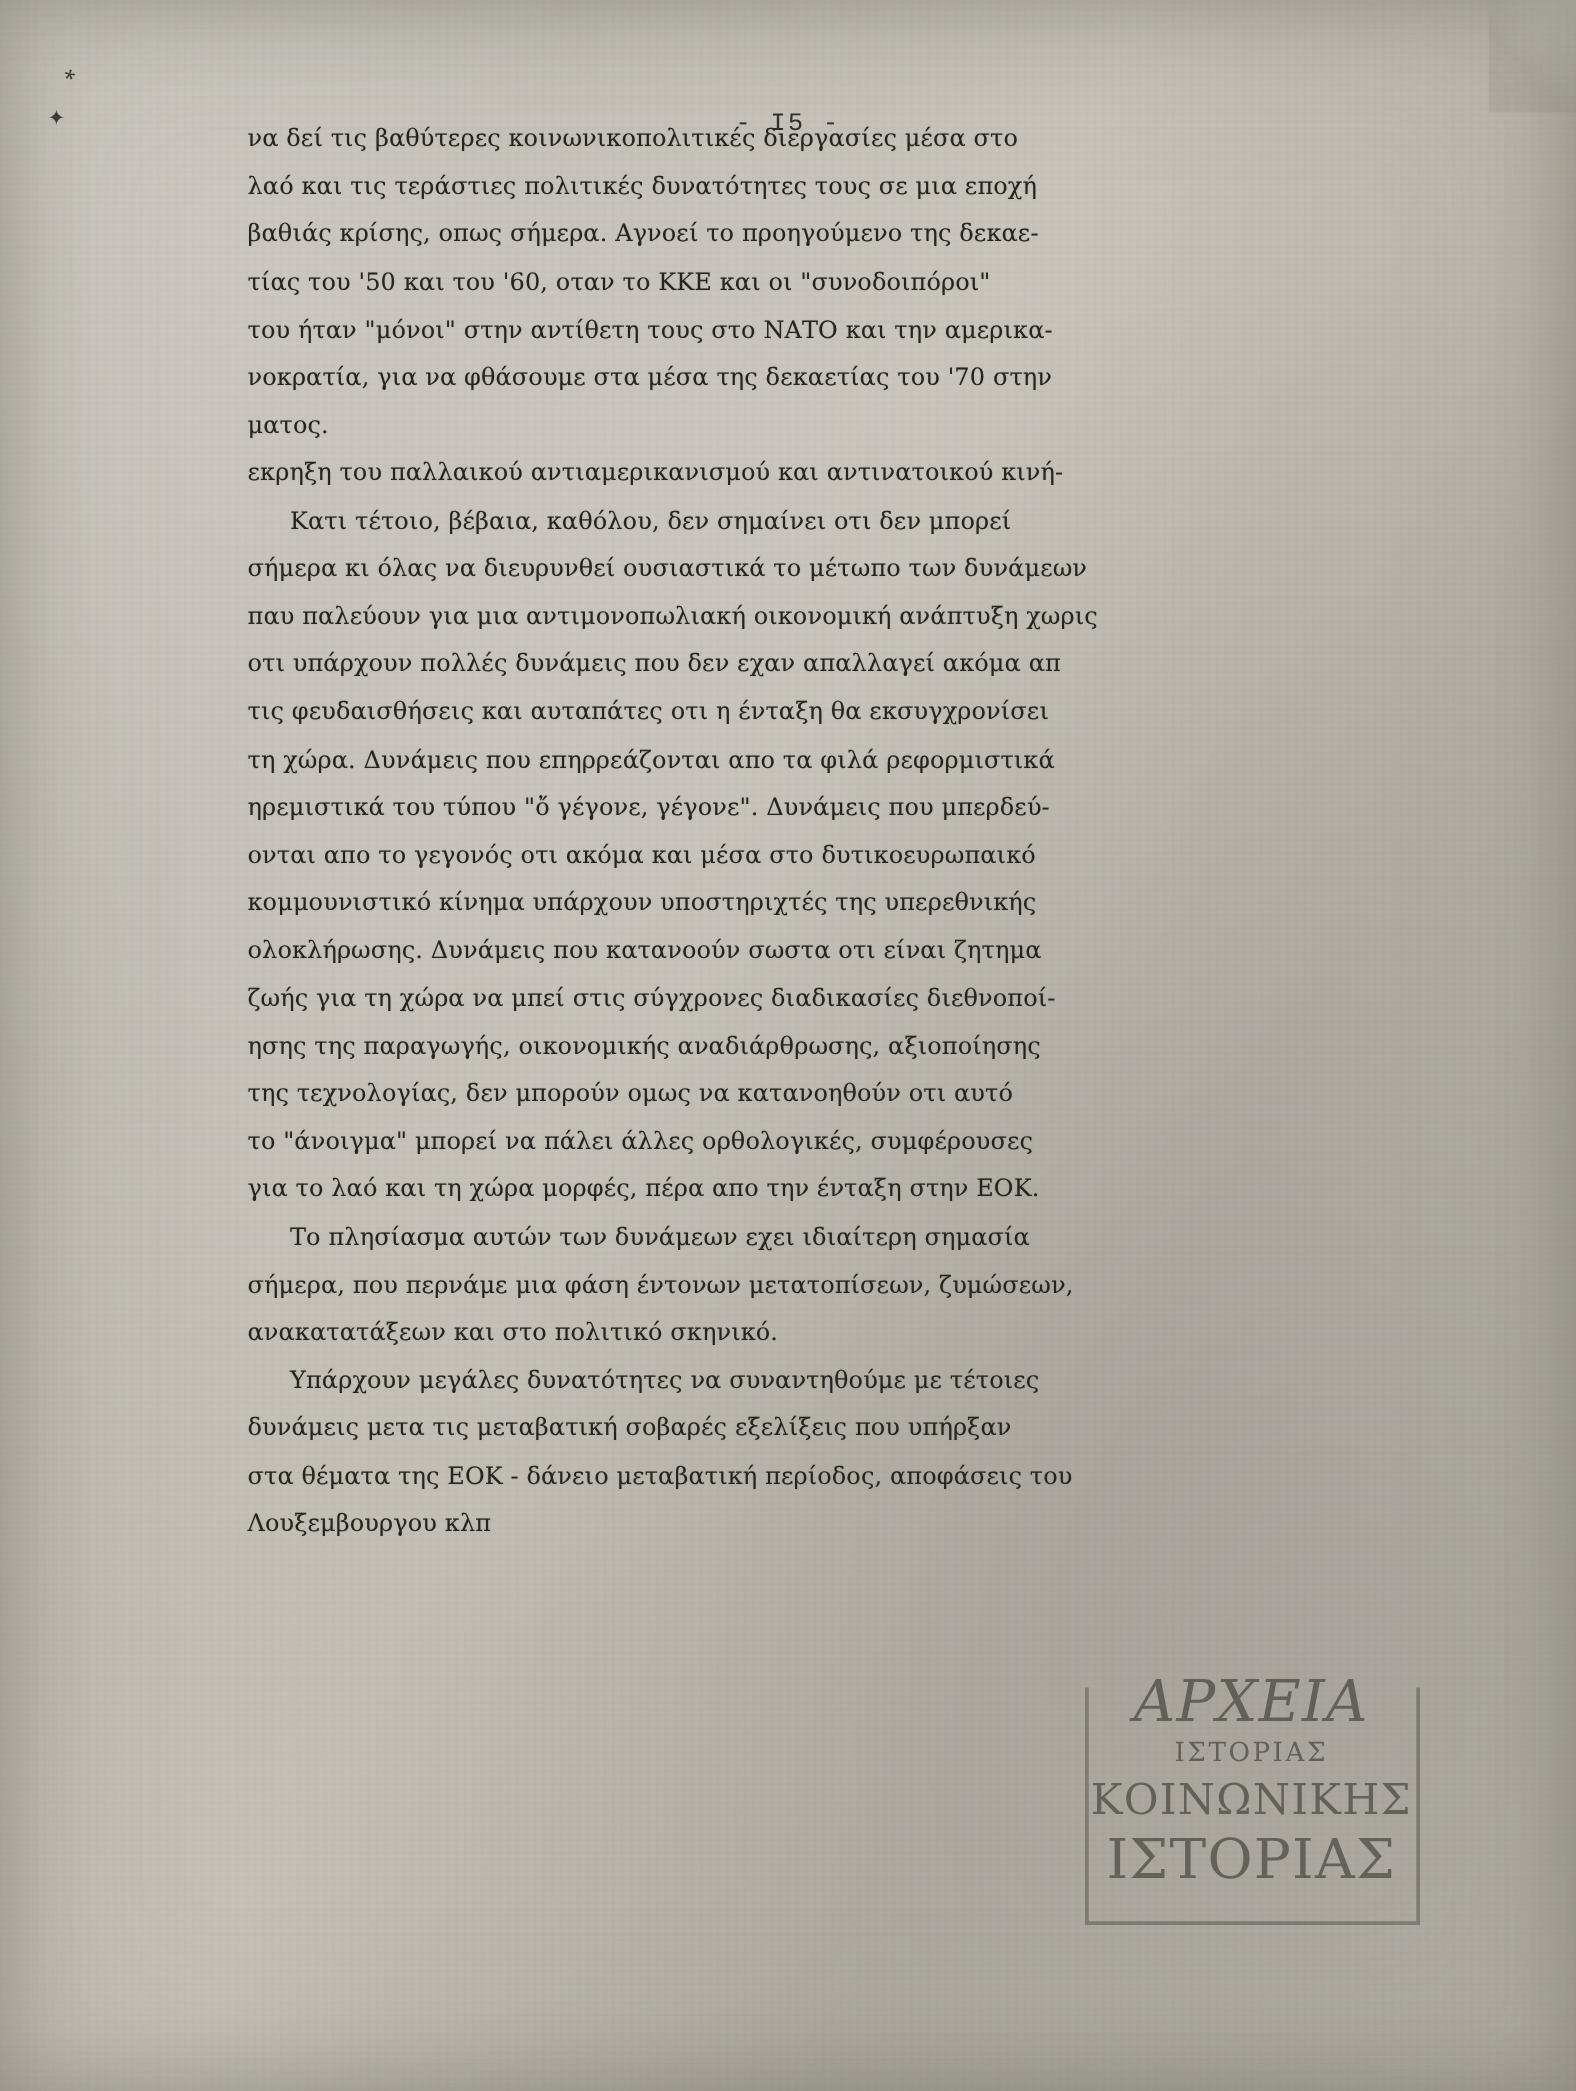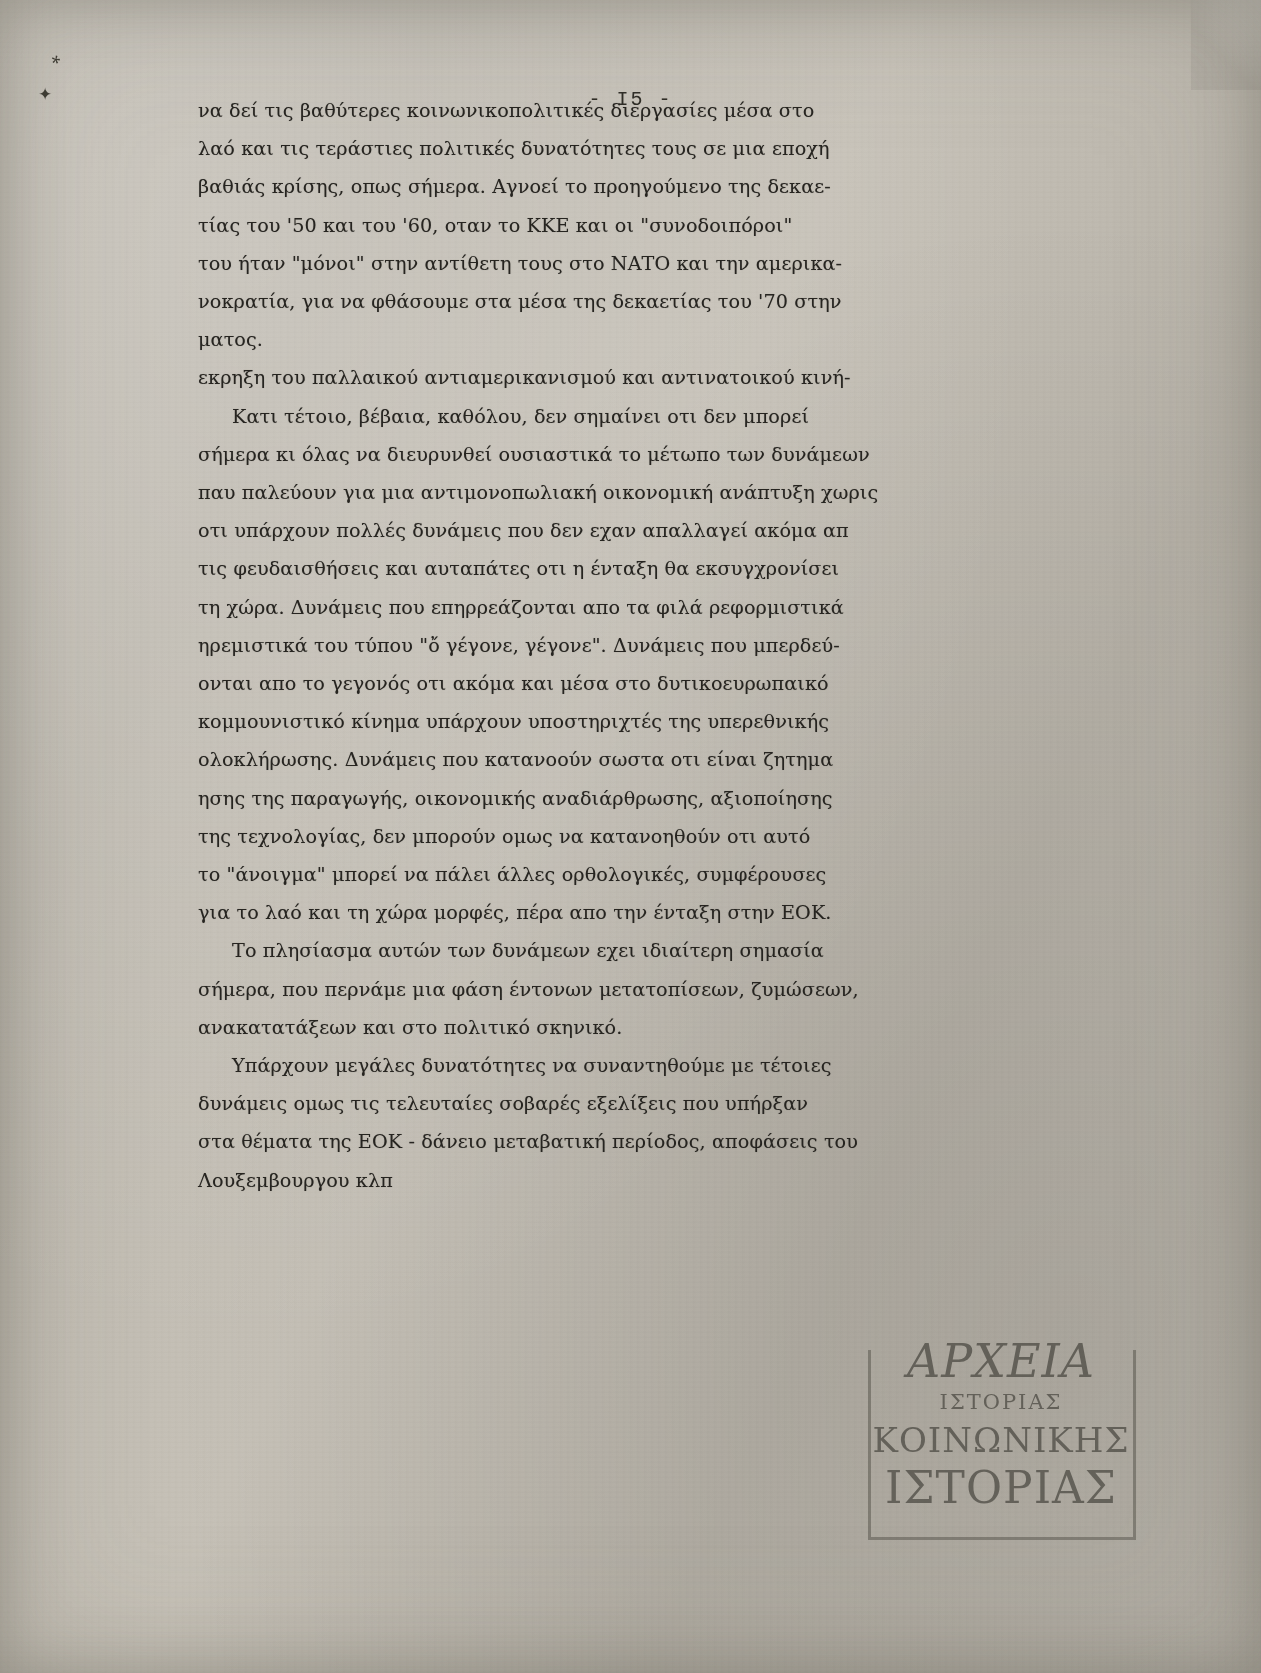--- a/index.html
+++ b/index.html
@@ -176,35 +176,36 @@
       <span class="line indent">Κατι τέτοιο, βέβαια, καθόλου, δεν σημαίνει οτι δεν μπορεί</span>
       <span class="line">σήμερα κι όλας να διευρυνθεί ουσιαστικά το μέτωπο των δυνάμεων</span>
       <span class="line">παυ παλεύουν για μια αντιμονοπωλιακή οικονομική ανάπτυξη χωρις</span>
       <span class="line">οτι υπάρχουν πολλές δυνάμεις που δεν εχαν απαλλαγεί ακόμα απ</span>
       <span class="line">τις φευδαισθήσεις και αυταπάτες οτι η ένταξη θα εκσυγχρονίσει</span>
       <span class="line">τη χώρα. Δυνάμεις που επηρρεάζονται απο τα φιλά ρεφορμιστικά</span>
       <span class="line">ηρεμιστικά του τύπου "ὄ γέγονε, γέγονε". Δυνάμεις που μπερδεύ-</span>
       <span class="line">ονται απο το γεγονός οτι ακόμα και μέσα στο δυτικοευρωπαικό</span>
       <span class="line">κομμουνιστικό κίνημα υπάρχουν υποστηριχτές της υπερεθνικής</span>
       <span class="line">ολοκλήρωσης. Δυνάμεις που κατανοούν σωστα οτι είναι ζητημα</span>
+      <span class="line">ζωής για τη χώρα να μπεί στις σύγχρονες διαδικασίες διεθνοποί-</span>
       <span class="line">ησης της παραγωγής, οικονομικής αναδιάρθρωσης, αξιοποίησης</span>
       <span class="line">της τεχνολογίας, δεν μπορούν ομως να κατανοηθούν οτι αυτό</span>
       <span class="line">το "άνοιγμα" μπορεί να πάλει άλλες ορθολογικές, συμφέρουσες</span>
       <span class="line">για το λαό και τη χώρα μορφές, πέρα απο την ένταξη στην ΕΟΚ.</span>
     </p>
 
     <p>
       <span class="line indent">Το πλησίασμα αυτών των δυνάμεων εχει ιδιαίτερη σημασία</span>
       <span class="line">σήμερα, που περνάμε μια φάση έντονων μετατοπίσεων, ζυμώσεων,</span>
       <span class="line">ανακατατάξεων και στο πολιτικό σκηνικό.</span>
     </p>
 
     <p>
       <span class="line indent">Υπάρχουν μεγάλες δυνατότητες να συναντηθούμε με τέτοιες</span>
-      <span class="line">δυνάμεις ομως τις τελευταίες σοβαρές εξελίξεις που υπήρξαν</span>
+      <span class="line">δυνάμεις μετα τις μεταβατική σοβαρές εξελίξεις που υπήρξαν</span>
       <span class="line">στα θέματα της ΕΟΚ - δάνειο μεταβατική περίοδος, αποφάσεις του</span>
       <span class="line">Λουξεμβουργου κλπ</span>
     </p>
 
   </div>
 
   <div class="watermark">
     <div class="wm-box"></div>
     <div class="wm-text wm-l1">ΑΡΧΕΙΑ</div>
     <div class="wm-text wm-l2">ΙΣΤΟΡΙΑΣ</div>

